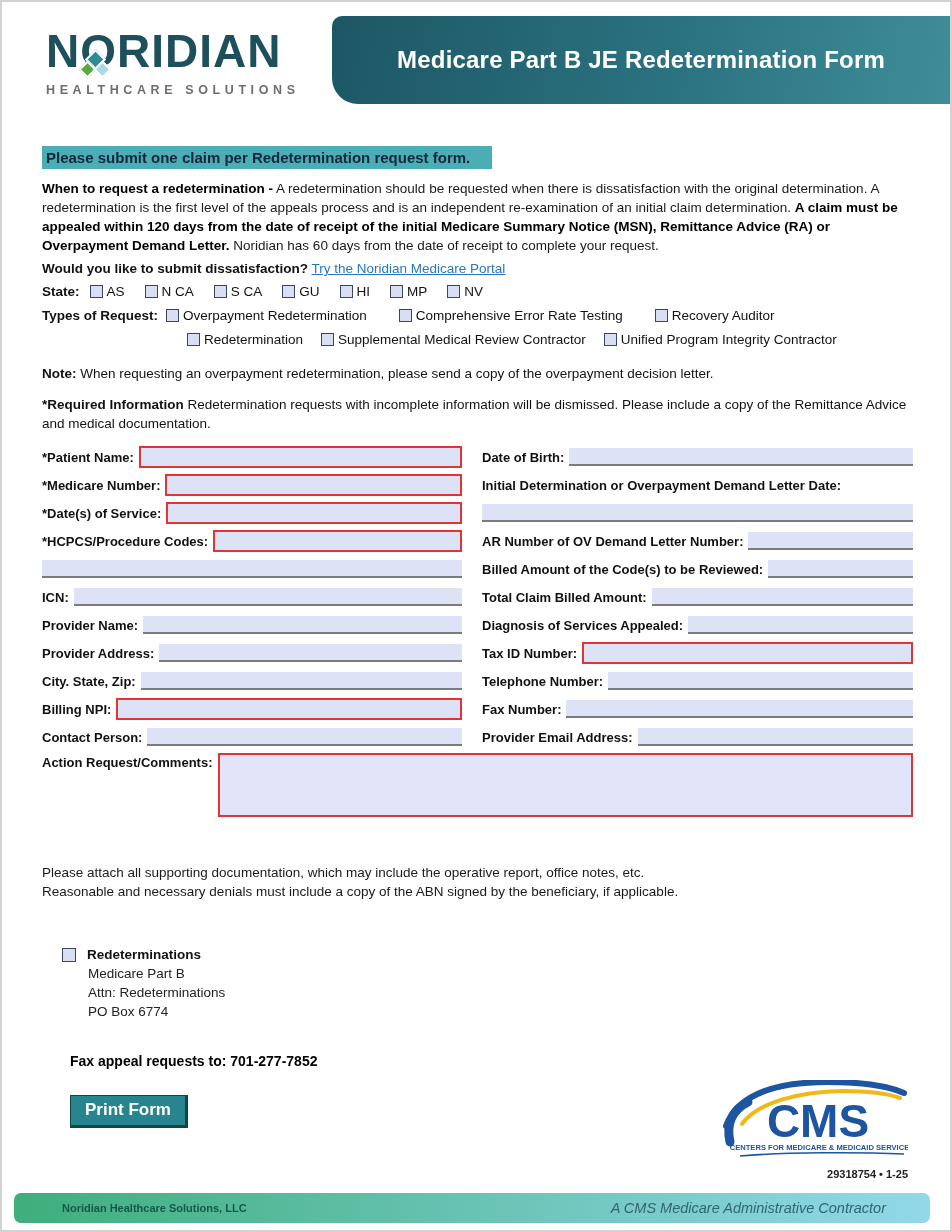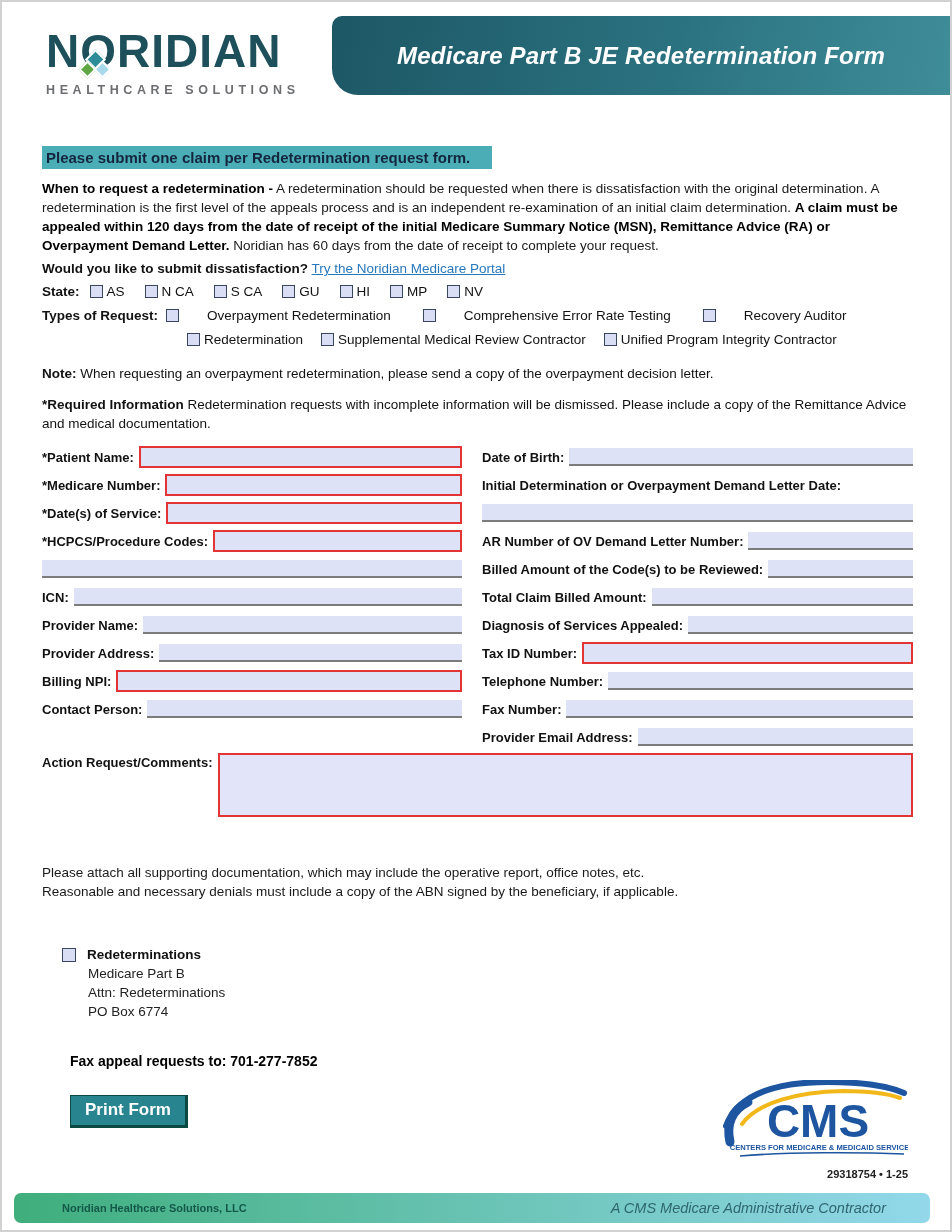--- a/index.html
+++ b/index.html
@@ -17,24 +17,24 @@
   .header { position: relative; height: 122px; }
   .logo { position: absolute; left: 44px; top: 26px; }
   .brand { display: flex; font-weight: bold; font-size: 46px; color: #1e505c; letter-spacing: 1px; line-height: 1; }
   .o-wrap { position: relative; display: inline-block; }
   .diamond { position: absolute; border: 2px solid #fff; }
   .d-teal  { width: 15px; height: 15px; background: #2c8d98; left: 8px;  top: 24px; transform: rotate(45deg); }
   .d-green { width: 13px; height: 13px; background: #60a744; left: 1px;  top: 35px; transform: rotate(45deg); }
   .d-blue  { width: 13px; height: 13px; background: #a7d9ea; left: 16px; top: 35px; transform: rotate(45deg); }
   .tagline { margin-top: 9px; font-size: 12.5px; font-weight: bold; letter-spacing: 4.6px; color: #6d6e71; }
   .banner {
-    position: absolute; left: 330px; right: 0; top: 14px; height: 79px;
+    position: absolute; left: 330px; right: 0; top: 14px; height: 88px;
     background: linear-gradient(100deg, #1d5765 0%, #2b7280 55%, #3f8d99 100%);
     border-radius: 10px 0 0 26px;
-    display: flex; align-items: center; justify-content: center; font-style: italic;
+    display: flex; align-items: center; justify-content: center;
   }
   .banner-title { color: #fff; font-weight: bold; font-size: 24px; letter-spacing: 0.2px; }
 
   
   .content { padding: 0 37px 0 40px; color: #121212; }
   .highlight {
     display: inline-block; margin-top: 22px; padding: 3px 22px 3px 4px;
     background: #4badb5; color: #14253e; font-weight: bold; font-size: 15px;
   }
   .para { margin-top: 10px; font-size: 13.5px; line-height: 19px; color: #1a1a1a; }
@@ -47,21 +47,21 @@
     display: inline-block; width: 13px; height: 13px;
     background: #d9def5; border: 1px solid #3a465f; vertical-align: -2px;
   }
   .state-row { margin-top: 8px; font-size: 13.5px; display: flex; align-items: flex-end; }
   .state-row .rlabel { font-weight: bold; margin-right: 10px; }
   .opt { display: flex; align-items: center; margin-right: 20px; }
   .opt .cb { margin-right: 4px; }
 
   .types-row { margin-top: 9px; font-size: 13.5px; display: flex; align-items: center; }
   .types-row .rlabel { font-weight: bold; margin-right: 8px; }
-  .types-row .opt { margin-right: 32px; gap: 24px; }
+  .types-row .opt { margin-right: 32px; }
   .types-row2 { margin-top: 9px; margin-left: 145px; font-size: 13.5px; display: flex; align-items: center; }
   .types-row2 .opt { margin-right: 18px; }
 
   .note-line { margin-top: 17px; font-size: 13.5px; line-height: 19px; }
   .req-line  { margin-top: 12px; font-size: 13.5px; line-height: 19px; }
 
   
   .formgrid { margin-top: 10px; display: flex; gap: 20px; }
   .col-left { width: 420px; }
   .col-right { flex: 1; }
@@ -241,20 +241,24 @@
           </div>
         <div class="frow">
             <span class="flabel">Provider Name:</span>
             <span class="finput"></span>
           </div>
         <div class="frow">
             <span class="flabel">Provider Address:</span>
             <span class="finput"></span>
           </div>
         <div class="frow">
+            <span class="flabel">City. State, Zip:</span>
+            <span class="finput"></span>
+          </div>
+        <div class="frow">
             <span class="flabel">Billing NPI:</span>
             <span class="finput req"></span>
           </div>
         <div class="frow">
             <span class="flabel">Contact Person:</span>
             <span class="finput"></span>
           </div>
       </div>
       <div class="col-right">
         <div class="frow">

